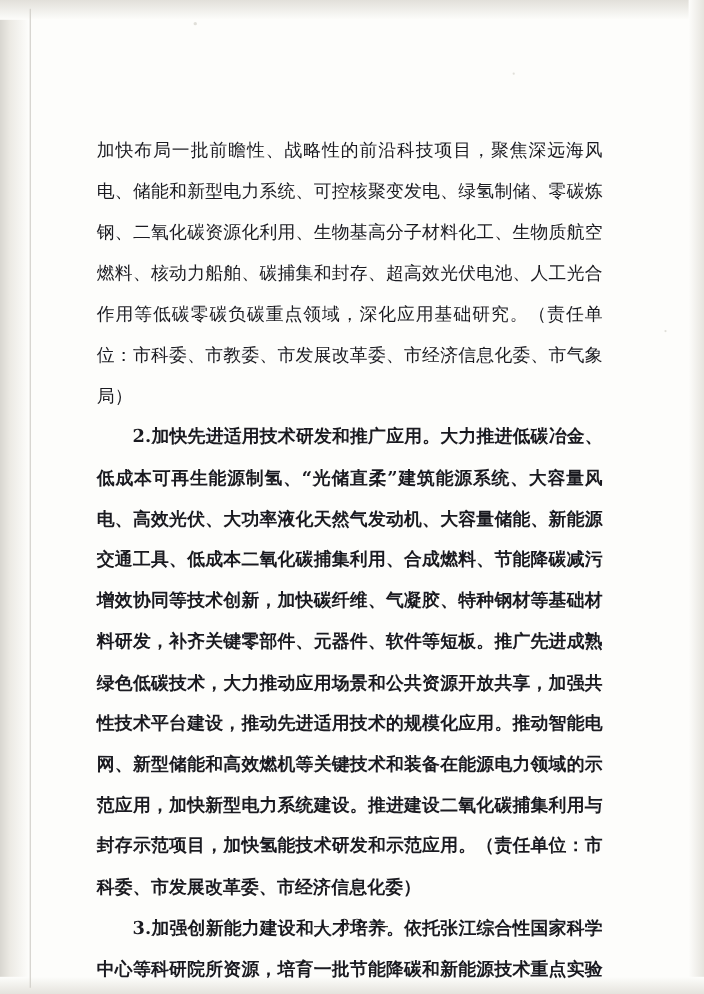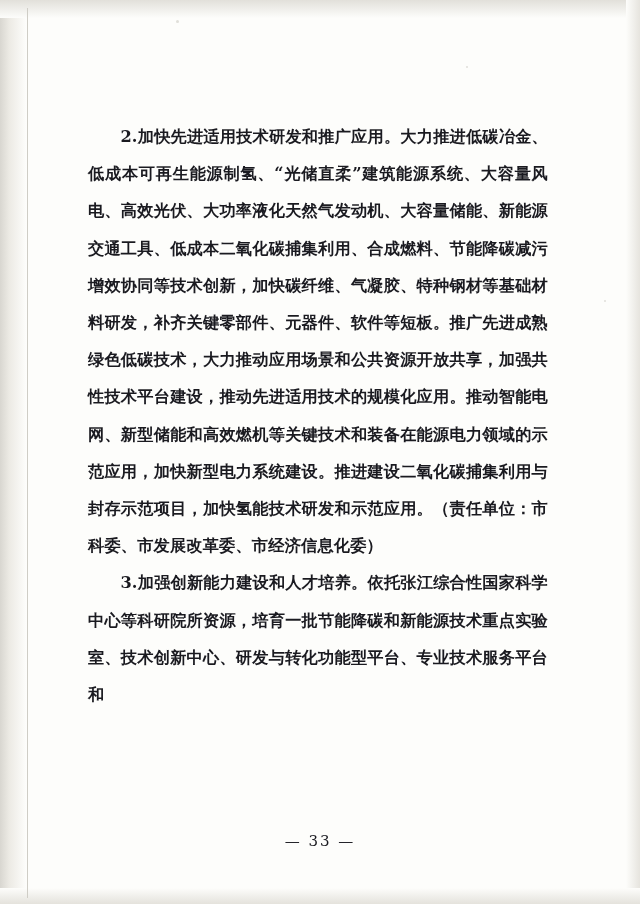--- a/index.html
+++ b/index.html
@@ -99,18 +99,19 @@
   <div class="scan-edge-top"></div>
   <div class="scan-edge-right"></div>
   <div class="scan-edge-bottom"></div>
   <div class="paper-line-left"></div>
 
   <div class="speck" style="left:176px; top:20px; width:3px; height:3px;"></div>
   <div class="speck" style="left:466px; top:66px; width:2px; height:2px;"></div>
   <div class="speck" style="left:604px; top:300px; width:2px; height:2px;"></div>
 
   <div class="content">
+    <p class="para">加快布局一批前瞻性、战略性的前沿科技项目，聚焦深远海风电、储能和新型电力系统、可控核聚变发电、绿氢制储、零碳炼钢、二氧化碳资源化利用、生物基高分子材料化工、生物质航空燃料、核动力船舶、碳捕集和封存、超高效光伏电池、人工光合作用等低碳零碳负碳重点领域，深化应用基础研究。（责任单位：市科委、市教委、市发展改革委、市经济信息化委、市气象局）</p>
     <p class="para indent">2.加快先进适用技术研发和推广应用。大力推进低碳冶金、低成本可再生能源制氢、“光储直柔”建筑能源系统、大容量风电、高效光伏、大功率液化天然气发动机、大容量储能、新能源交通工具、低成本二氧化碳捕集利用、合成燃料、节能降碳减污增效协同等技术创新，加快碳纤维、气凝胶、特种钢材等基础材料研发，补齐关键零部件、元器件、软件等短板。推广先进成熟绿色低碳技术，大力推动应用场景和公共资源开放共享，加强共性技术平台建设，推动先进适用技术的规模化应用。推动智能电网、新型储能和高效燃机等关键技术和装备在能源电力领域的示范应用，加快新型电力系统建设。推进建设二氧化碳捕集利用与封存示范项目，加快氢能技术研发和示范应用。（责任单位：市科委、市发展改革委、市经济信息化委）</p>
     <p class="para indent">3.加强创新能力建设和人才培养。依托张江综合性国家科学中心等科研院所资源，培育一批节能降碳和新能源技术重点实验室、技术创新中心、研发与转化功能型平台、专业技术服务平台和</p>
   </div>
 
   <div class="page-number">— 33 —</div>
 </div>
 
 </body></html>

